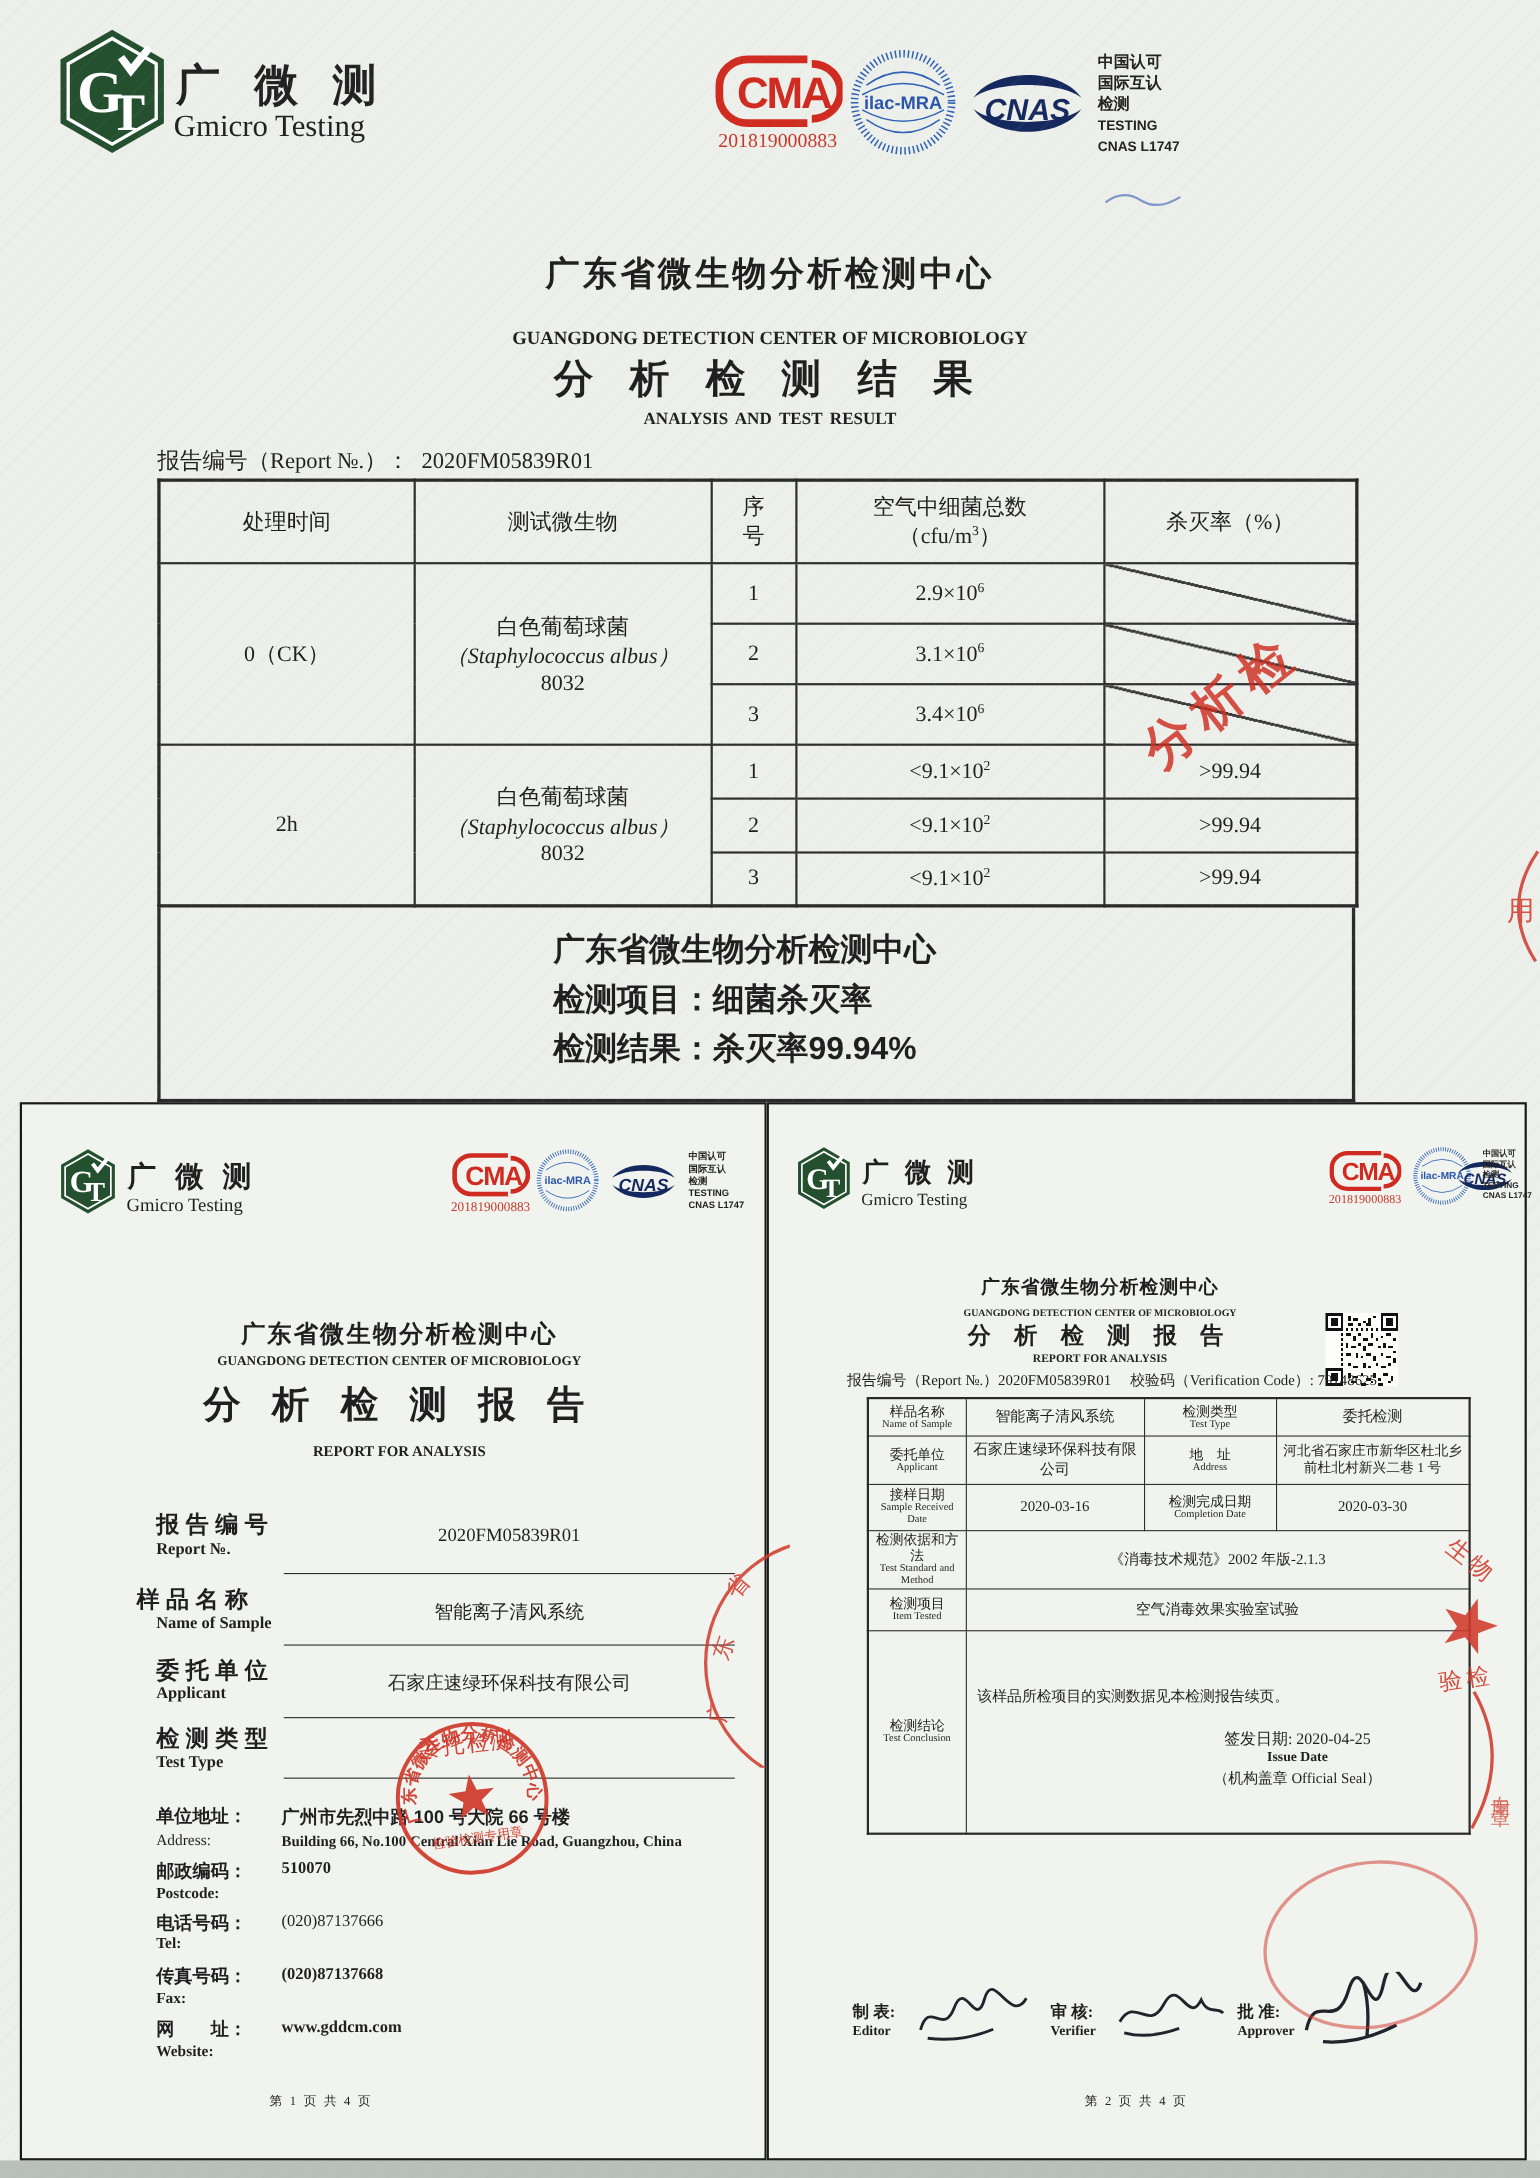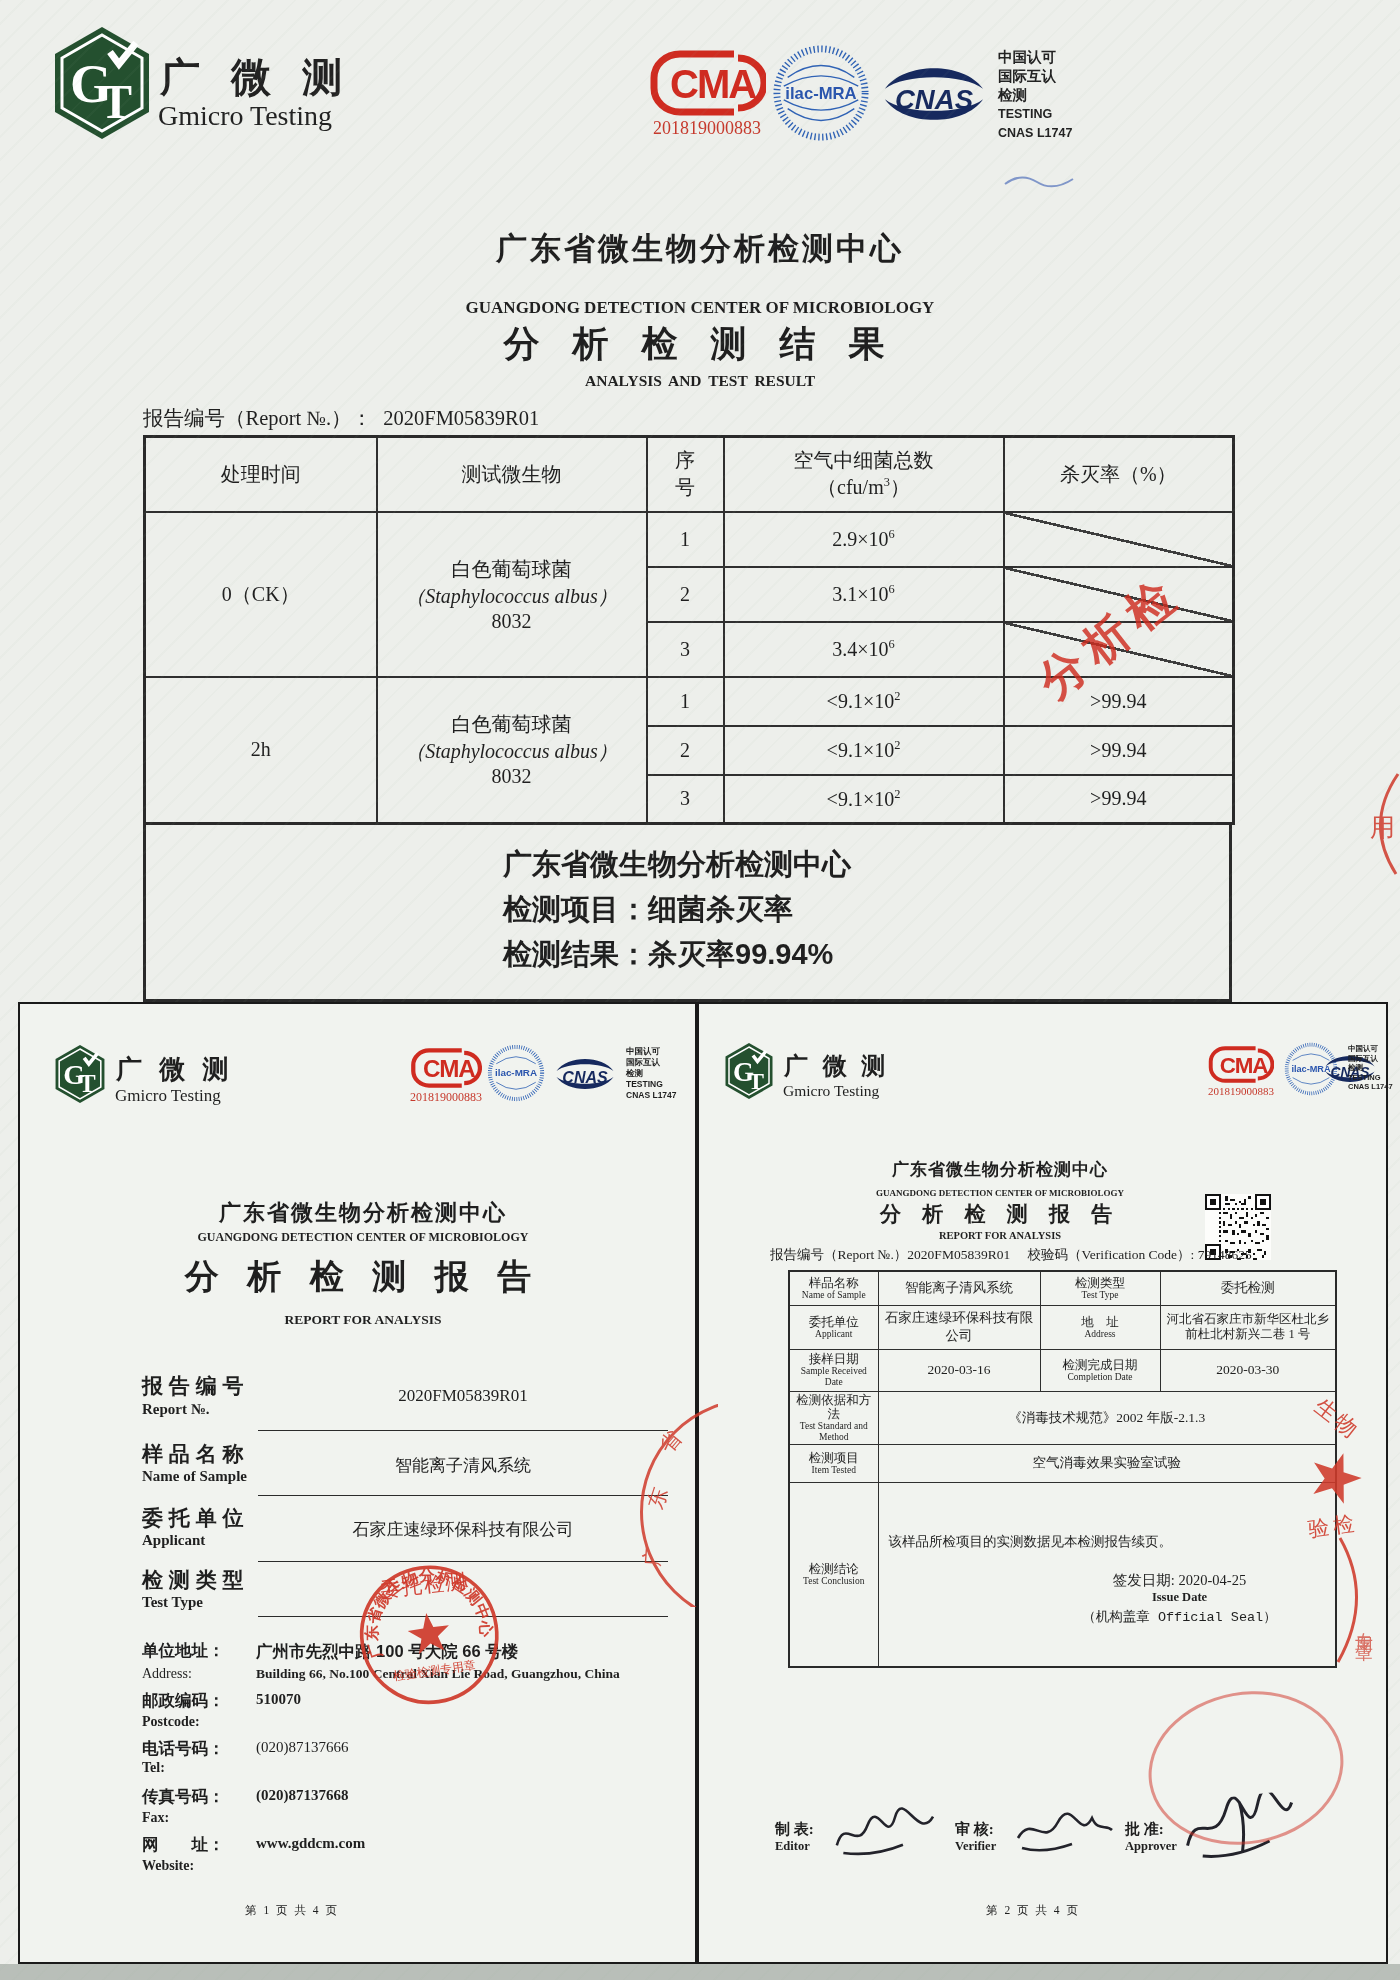--- a/index.html
+++ b/index.html
@@ -216,21 +216,21 @@
   <div class="abs ctr z3" style="left:68px;top:1198px;width:590px;font-size:22px;font-weight:600;letter-spacing:2px;">广东省微生物分析检测中心</div>
   <div class="abs ctr serif z3" style="left:68px;top:1230px;width:590px;font-size:12px;font-weight:bold;">GUANGDONG   DETECTION   CENTER   OF   MICROBIOLOGY</div>
   <div class="abs ctr serif z3" style="left:48px;top:1254px;width:630px;font-size:34px;font-weight:bold;letter-spacing:10px;">分 析 检 测 报 告</div>
   <div class="abs ctr serif z3" style="left:68px;top:1312px;width:590px;font-size:13.5px;font-weight:bold;">REPORT   FOR   ANALYSIS</div>
 
   <div class="abs sans z3" style="left:142px;top:1372px;font-size:21px;font-weight:bold;">报 告 编 号</div>
   <div class="abs serif z3" style="left:142px;top:1401px;font-size:15px;font-weight:bold;">Report №.</div>
   <div class="abs ctr serif z3" style="left:258px;top:1386px;width:410px;font-size:17px;">2020FM05839R01</div>
   <div class="field-line z3" style="left:258px;top:1430px;width:410px;"></div>
 
-  <div class="abs sans z3" style="left:142px;top:1440px;font-size:21px;font-weight:bold;">样 品 名 称</div>
+  <div class="abs sans z3" style="left:124px;top:1440px;font-size:21px;font-weight:bold;">样 品 名 称</div>
   <div class="abs serif z3" style="left:142px;top:1468px;font-size:15px;font-weight:bold;">Name of Sample</div>
   <div class="abs ctr serif z3" style="left:258px;top:1454px;width:410px;font-size:17px;">智能离子清风系统</div>
   <div class="field-line z3" style="left:258px;top:1495px;width:410px;"></div>
 
   <div class="abs sans z3" style="left:142px;top:1504px;font-size:21px;font-weight:bold;">委 托 单 位</div>
   <div class="abs serif z3" style="left:142px;top:1532px;font-size:15px;font-weight:bold;">Applicant</div>
   <div class="abs ctr serif z3" style="left:258px;top:1518px;width:410px;font-size:17px;">石家庄速绿环保科技有限公司</div>
   <div class="field-line z3" style="left:258px;top:1561px;width:410px;"></div>
 
   <div class="abs sans z3" style="left:142px;top:1566px;font-size:21px;font-weight:bold;">检 测 类 型</div>
@@ -467,21 +467,21 @@
       <tr style="height:185px;">
         <td>
               <span class="lblc">检测结论</span>
               <span class="lble">Test Conclusion</span>
             </td>
         <td colspan="3" style="position:relative;">
           <span class="abs" style="left:10px;top:50px;font-size:13.5px;">该样品所检项目的实测数据见本检测报告续页。</span>
           <div class="abs ctr" style="left:176px;top:88px;width:250px;">
             <div style="font-size:14.5px;">签发日期: 2020-04-25</div>
             <div style="font-size:12.5px;font-weight:bold;">Issue Date</div>
-            <div style="font-size:13.5px;margin-top:3px;font-family:Liberation Mono, monospace;">（机构盖章 Official Seal）</div>
+            <div style="font-size:13.5px;margin-top:3px;">（机构盖章 Official Seal）</div>
           </div>
         </td>
       </tr>
     </tbody>
       </table>
   </div>
 
   <div class="abs z5" style="left:1148px;top:1692px;width:190px;height:146px;border:3px solid rgba(207,48,36,.5);border-radius:50%;transform:rotate(-10deg);"></div>
 
   <div class="abs z5" style="left:638px;top:1392px;width:80px;height:215px;overflow:hidden;opacity:.85;">

